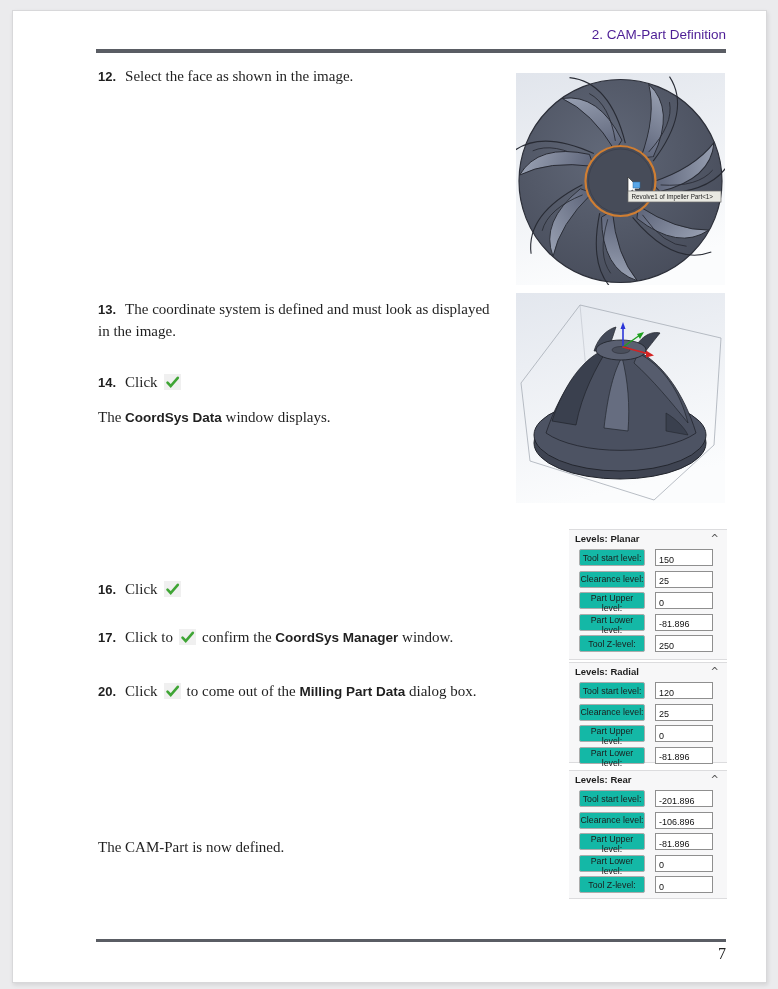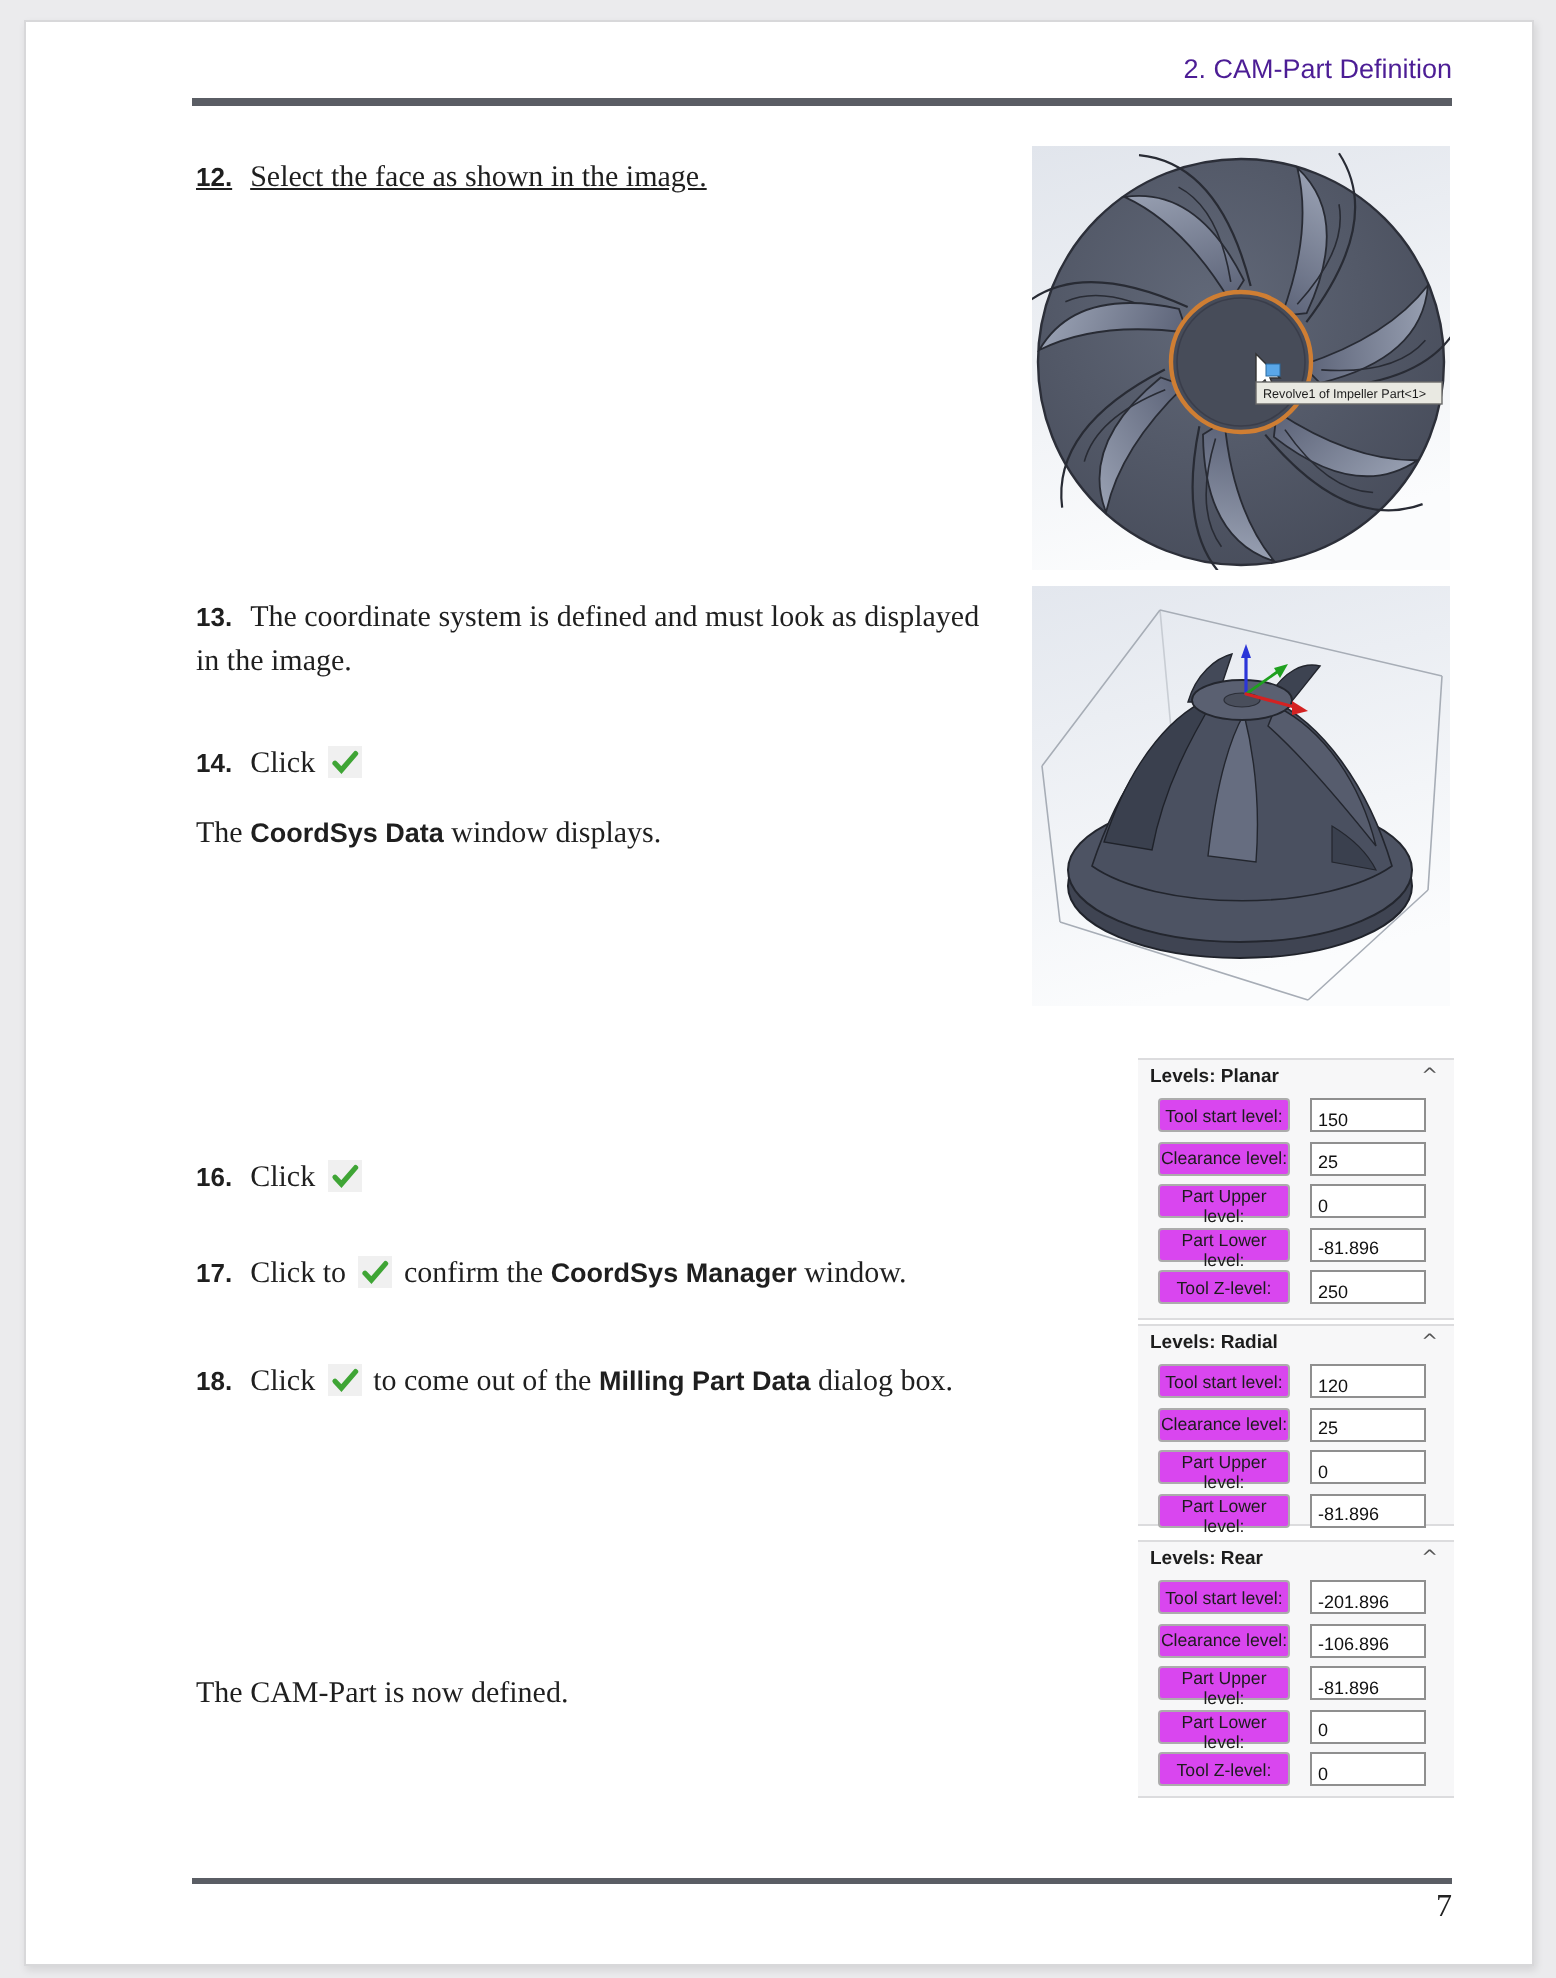--- a/index.html
+++ b/index.html
@@ -28,35 +28,35 @@
   
   .lv-panel{position:absolute;left:556px;width:158px;background:#f7f7f8;box-sizing:border-box;
             border-top:1px solid #dcdcde;border-bottom:1px solid #dcdcde;
             font-family:"Liberation Sans",sans-serif;}
   #panel-planar{top:518px;height:131px;}
   #panel-radial{top:651px;height:101px;}
   #panel-rear{top:759px;height:129px;}
   .lv-head{position:relative;height:16px;padding:3px 0 0 6px;font-size:9.5px;font-weight:bold;color:#1d1d1d;}
   .lv-caret{position:absolute;right:8px;top:3px;font:10px "DejaVu Sans",sans-serif;color:#555;font-weight:normal;}
   .lv-row{height:17px;margin:0 0 4.5px 10px;display:flex;align-items:stretch;}
-  .lv-btn{width:66px;height:17px;background:#d946ef;border:1px solid #acacac;border-radius:2px;
+  .lv-btn{width:66px;height:17px;background:#14b8a6;border:1px solid #acacac;border-radius:2px;
           font:8.8px "Liberation Sans",sans-serif;color:#1c1c1c;padding:0;text-align:center;
           box-sizing:border-box;}
   .lv-input{width:58px;height:17px;margin-left:10px;border:1px solid #8f8f8f;background:#fff;
             font:9px "Liberation Sans",sans-serif;color:#111;padding:4px 0 0 3px;box-sizing:border-box;}
 </style>
 </head>
 <body>
 
 <div class="page">
 
   <div class="hdr-title">2. CAM-Part Definition</div>
   <div class="hdr-rule"></div>
 
-  <div class="step" style="top:68px;text-decoration:underline;">
+  <div class="step" style="top:55px;">
     <span class="num">12.</span><span>Select the face as shown in the image.</span>
   </div>
 
   <div class="viewport" id="vp1">
     <svg width="209" height="212" viewBox="0 0 209 212">
       <defs>
         <linearGradient id="vp1bg" x1="0" y1="0" x2="0.25" y2="1">
           <stop offset="0" stop-color="#e1e5ec"></stop>
             <stop offset="1" stop-color="#fbfcfd"></stop>
         </linearGradient>
@@ -181,21 +181,21 @@
         </svg></span>
   </div>
 
   <div class="step" style="top:616px;">
     <span class="num">17.</span><span>Click to</span><span class="check"><svg width="17" height="16" viewBox="0 0 16 16">
           <path d="M3 8.6 L6.2 12 L13.3 3.8" fill="none" stroke="#3fa535" stroke-width="2.6" stroke-linecap="round"></path>
         </svg></span><span>confirm the </span><span class="ui-term">CoordSys Manager</span><span> window.</span>
   </div>
 
   <div class="step" style="top:670px;">
-    <span class="num">18.</span><span>Click</span><span class="check"><svg width="17" height="16" viewBox="0 0 16 16">
+    <span class="num">20.</span><span>Click</span><span class="check"><svg width="17" height="16" viewBox="0 0 16 16">
           <path d="M3 8.6 L6.2 12 L13.3 3.8" fill="none" stroke="#3fa535" stroke-width="2.6" stroke-linecap="round"></path>
         </svg></span><span>to come out of the </span><span class="ui-term">Milling Part Data</span><span> dialog box.</span>
   </div>
 
   <div class="lv-panel" id="panel-planar">
     <div class="lv-head">
       <span>Levels: Planar</span>
       <span class="lv-caret">^</span>
     </div>
     <div class="lv-row">

